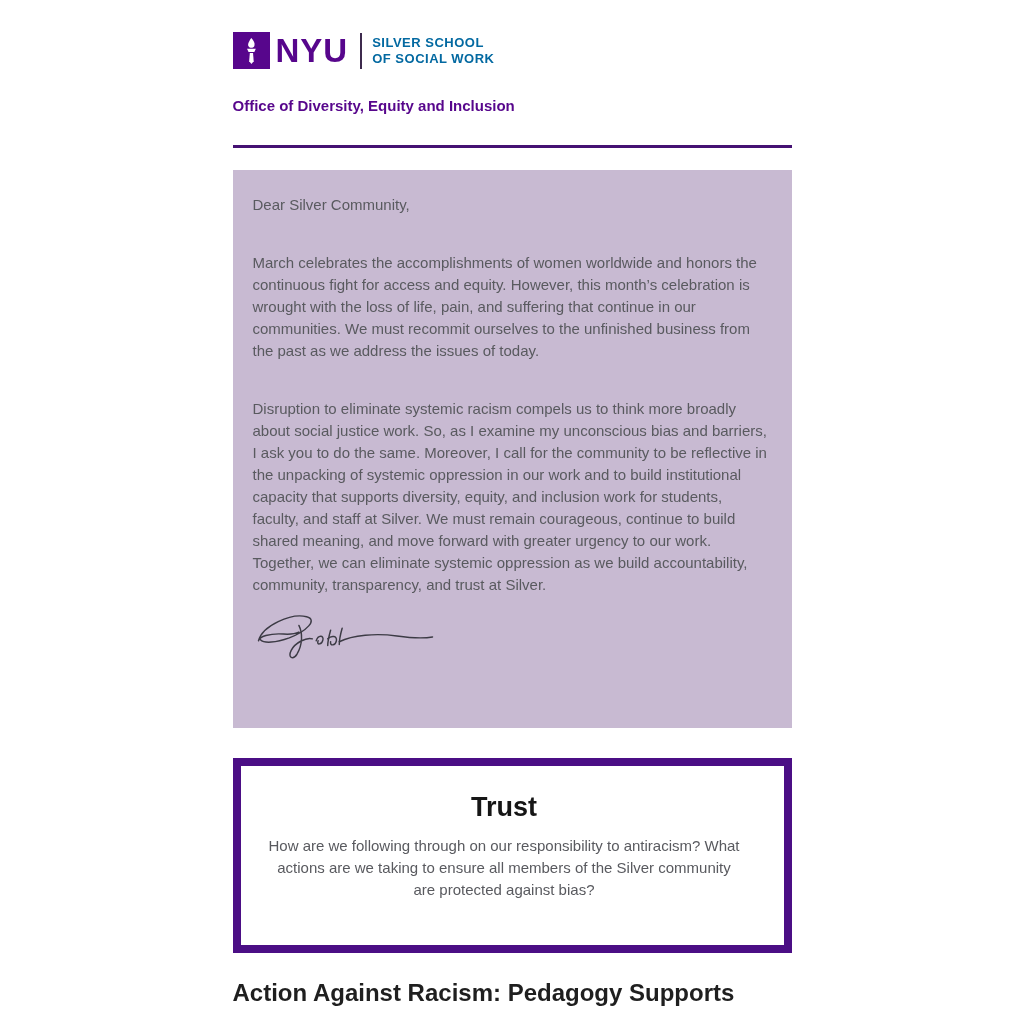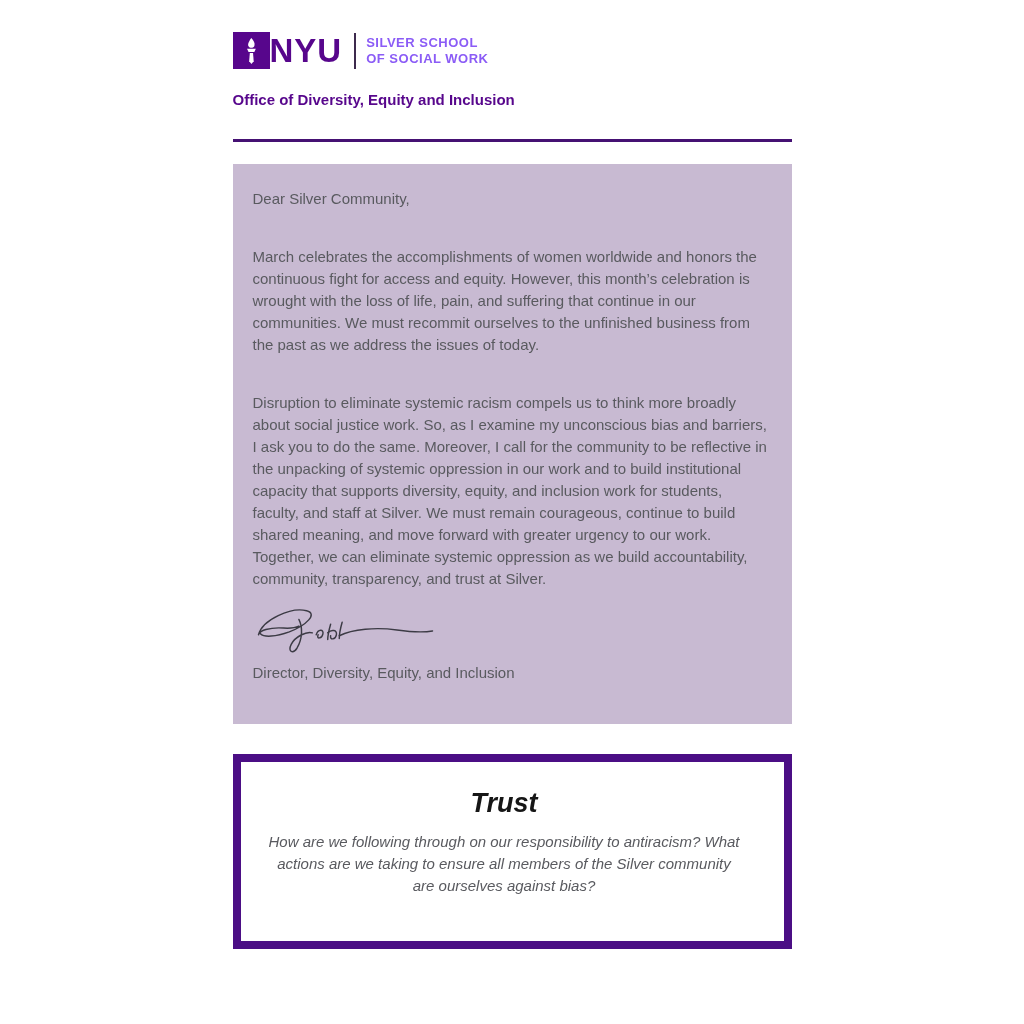--- a/index.html
+++ b/index.html
@@ -21,53 +21,53 @@
 
   
   .logo{display:flex;align-items:center;text-decoration:none;cursor:pointer;}
   .logo-box{
     width:37px;height:37px;background:var(--nyu-purple);
     display:flex;align-items:center;justify-content:center;flex:0 0 37px;
   }
   .logo-box svg{width:26px;height:30px;display:block;}
   .nyu-wordmark{
     color:var(--nyu-purple);font-size:33px;font-weight:700;
-    letter-spacing:1px;margin-left:0;line-height:37px;
+    letter-spacing:1px;margin-left:6px;line-height:37px;
   }
   .logo-divider{width:2px;height:36px;background:#3d2a4d;margin:0 10px 0 12px;}
   .school-name{
     display:flex;flex-direction:column;justify-content:center;
-    color:#8b5cf6;font-size:13px;font-weight:700;letter-spacing:.5px;line-height:16px;
+    color:#0369a1;font-size:13px;font-weight:700;letter-spacing:.5px;line-height:16px;
   }
 
   
   .office-heading{
-    margin-top:22px;color:var(--nyu-purple);
+    margin-top:28px;color:var(--nyu-purple);
     font-size:15px;font-weight:700;
   }
   .purple-rule{margin-top:31px;border:none;border-top:3px solid #451173;}
 
   
   .letter-card{
     margin-top:22px;background:var(--letter-bg);
-    padding:24px 20px 40px 20px;
+    padding:24px 20px 60px 20px;
     color:var(--body-text);font-size:15px;line-height:22px;
   }
   .letter-card p{margin:0;}
   .letter-card p + p{margin-top:36px;}
   .signature{margin-top:14px;}
   .signature svg{display:block;width:186px;height:50px;}
   .sig-name{margin-top:8px;}
   .sig-name p{margin:0;line-height:22px;}
 
   
   .trust-card{
     margin-top:30px;background:#ffffff;
     border:8px solid var(--border-purple);
-    padding:26px 40px 44px 24px;text-align:center;font-style:italic;
+    padding:26px 40px 44px 24px;text-align:center;
   }
   .trust-title{
     color:#161616;font-size:27px;font-weight:700;line-height:30px;
   }
   .trust-body{
     margin:13px auto 0 auto;max-width:476px;
     color:var(--body-text);font-size:15px;line-height:22px;
   }
 
   
@@ -115,23 +115,23 @@
           <path d="M64,32 C66,26 72,26 71,31 C70,36 64,37 66,32"></path>
           <path d="M79,21 C77,28 76,34 76,37"></path>
           <path d="M76,30 C80,26 86,27 85,32 C84,37 78,38 79,33"></path>
           <path d="M91,19 C89,26 88,33 88,36"></path>
           <path d="M88,33 C102,26 126,24 148,27 C162,29 174,30 185,28"></path>
         </g>
       </svg>
     </div>
 
     <div class="sig-name">
-      <p>Director, Diversity, Equity, and Inclusion</p>
     </div>
   </div>
 
   <div class="trust-card">
     <div class="trust-title">Trust</div>
-    <p class="trust-body">How are we following through on our responsibility to antiracism? What actions are we taking to ensure all members of the Silver community are ourselves against bias?</p>
+    <p class="trust-body">How are we following through on our responsibility to antiracism? What actions are we taking to ensure all members of the Silver community are protected against bias?</p>
   </div>
 
+  <h1 class="section-heading">Action Against Racism: Pedagogy Supports</h1>
 
 </div>
 
 </body></html>

